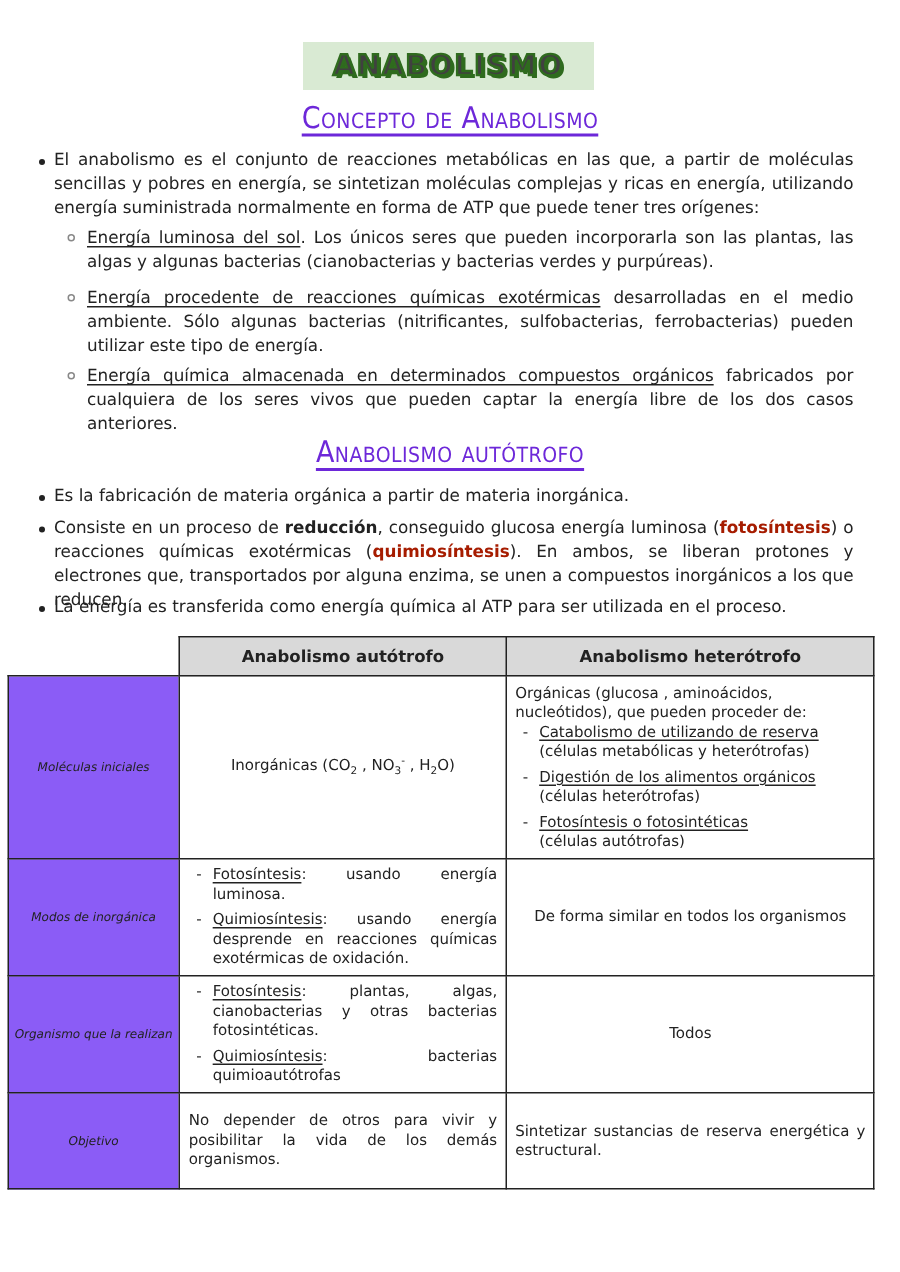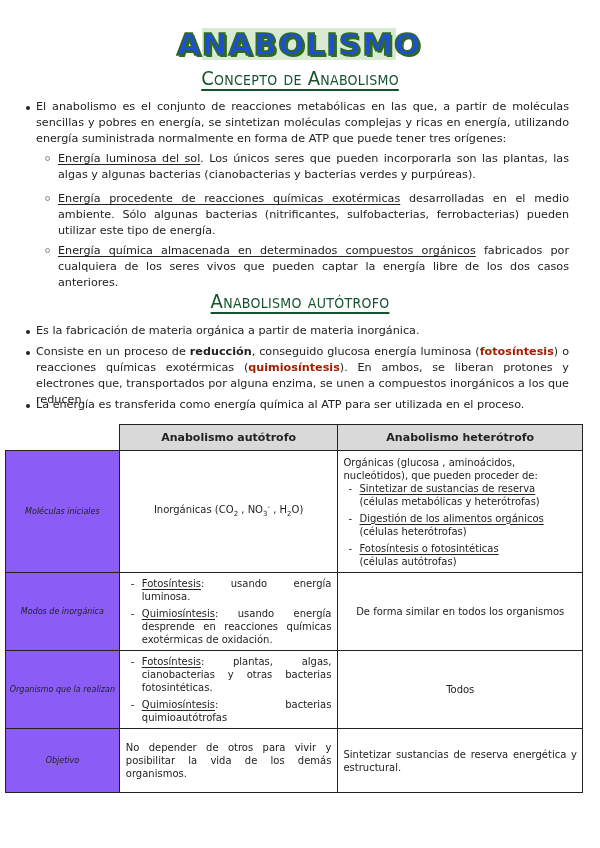--- a/index.html
+++ b/index.html
@@ -4,30 +4,30 @@
 <style>
   * { box-sizing: border-box; margin: 0; padding: 0; }
   html, body { width: 600px; height: 848px; background: #ffffff; overflow: hidden; }
   body { font-family: "DejaVu Sans", sans-serif; color: #222; position: relative; }
 
   .title-box {
     position: absolute; left: 202px; top: 28px; width: 194px; height: 32px;
     background: #d9ead3; display: flex; align-items: center; justify-content: center;
   }
   .title-text {
-    font-family: "DejaVu Sans", sans-serif; font-weight: bold; font-size: 31px;
-    letter-spacing: 1px; color: #1d4ed8;
+    font-family: "DejaVu Sans", sans-serif; font-weight: bold; font-size: 19px;
+    letter-spacing: 1px; color: #404040;
     -webkit-text-stroke: 1.6px #2f6b1e;
     text-shadow: 2px 2px 0 #2f6b1e;
     text-align: center;
   }
   .section-heading {
     position: absolute; left: 0; width: 600px; text-align: center;
     font-family: "DejaVu Sans Condensed", "DejaVu Sans", sans-serif;
-    font-size: 20px; color: #14532d; font-variant: small-caps;
+    font-size: 20px; color: #6d28d9; font-variant: small-caps;
     letter-spacing: 0.3px;
   }
   .section-heading span { text-decoration: underline; text-decoration-thickness: 1.5px; text-underline-offset: 4px; }
   .h1 { top: 66px; }
   .h2 { top: 289px; }
 
   .para { position: absolute; font-size: 11.2px; line-height: 16px; text-align: justify; }
   .bullet { position: absolute; width: 4px; height: 4px; border-radius: 50%; background: #222; }
   .circle-bullet { position: absolute; width: 5px; height: 5px; border-radius: 50%; border: 1px solid #888; }
   u { text-underline-offset: 2px; }
@@ -104,21 +104,21 @@
     <th>Anabolismo heterótrofo</th>
   </tr>
   <tr style="height:122px;">
     <td class="label">Moléculas iniciales</td>
     <td class="c1 center">
       <span>Inorgánicas (CO</span><sub>2</sub><span> , NO</span><sub>3</sub><sup>-</sup><span> , H</span><sub>2</sub><span>O)</span>
     </td>
     <td class="c2">
       <div>Orgánicas (glucosa , aminoácidos, nucleótidos), que pueden proceder de:</div>
       <ul class="dash-list">
-        <li><u>Sintetizar de sustancias de reserva</u><br><span>(células metabólicas y heterótrofas)</span></li>
+        <li><u>Catabolismo de utilizando de reserva</u><br><span>(células metabólicas y heterótrofas)</span></li>
         <li><u>Digestión de los alimentos orgánicos</u><br><span>(células heterótrofas)</span></li>
         <li><u>Fotosíntesis o fotosintéticas</u><br><span>(células autótrofas)</span></li>
       </ul>
     </td>
   </tr>
   <tr style="height:67px;">
     <td class="label">Modos de inorgánica</td>
     <td class="c1">
       <ul class="dash-list">
         <li><u>Fotosíntesis</u><span>: usando energía luminosa.</span></li>

